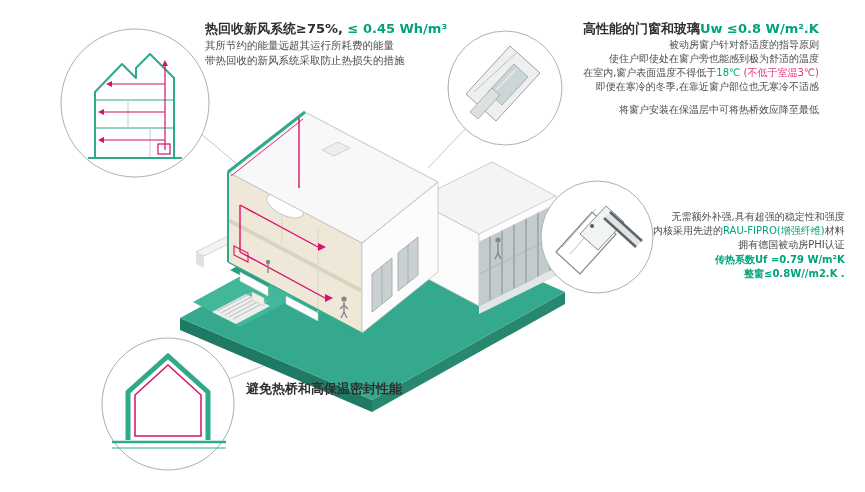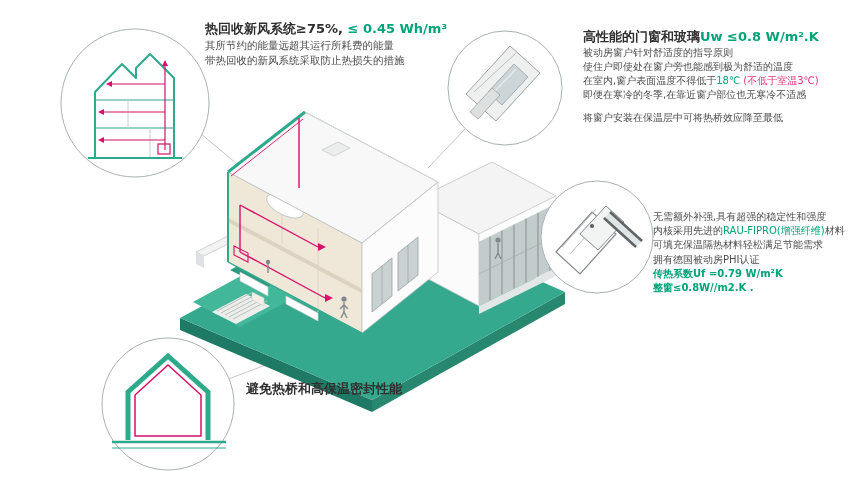--- a/index.html
+++ b/index.html
@@ -5,21 +5,21 @@
   html,body{margin:0;padding:0;}
   body{
     width:865px;height:492px;position:relative;background:#ffffff;
     font-family:"DejaVu Sans","Liberation Sans",sans-serif;
     overflow:hidden;
   }
   #canvas{position:absolute;left:0;top:0;width:865px;height:492px;}
   .txt{position:absolute;white-space:nowrap;}
   .title{font-size:13px;font-weight:bold;color:#2f2f2f;line-height:1.35;}
   .body-text{font-size:10.5px;color:#4c4c4c;line-height:1.5;}
-  .body-text-sm{font-size:10px;color:#4c4c4c;line-height:1.42;}
+  .body-text-sm{font-size:10px;color:#4c4c4c;line-height:1.42;text-align:right;}
   .green{color:#00a37a;}
   .green-b{color:#00a37a;font-weight:bold;}
   .red{color:#e1337e;}
   .footnote{font-size:8px;color:#8a8a8a;margin-top:6px;}
   .gap{height:9px;}
 </style>
 </head>
 <body>
 
 <svg id="canvas" viewBox="0 0 865 492" xmlns="http://www.w3.org/2000/svg">
@@ -181,38 +181,37 @@
 <div class="txt" style="left:205px;top:20px;">
   <div class="title">
     <span>热回收新风系统≥75%,</span><span class="green"> ≤ 0.45 Wh/m³</span>
   </div>
   <div class="body-text">
     <div>其所节约的能量远超其运行所耗费的能量</div>
     <div>带热回收的新风系统采取防止热损失的措施</div>
   </div>
 </div>
 
-<div class="txt" style="left:583px;top:28px;">
+<div class="txt" style="left:583px;top:20px;">
   <div class="title">
     <span>高性能的门窗和玻璃</span><span class="green">Uw ≤0.8 W/m².K</span>
   </div>
   <div class="body-text-sm">
     <div>被动房窗户针对舒适度的指导原则</div>
     <div>使住户即使处在窗户旁也能感到极为舒适的温度</div>
     <div><span>在室内,窗户表面温度不得低于</span><span class="green">18℃</span><span class="red"> (不低于室温3℃)</span></div>
     <div>即便在寒冷的冬季,在靠近窗户部位也无寒冷不适感</div>
     <div class="gap"></div>
     <div>将窗户安装在保温层中可将热桥效应降至最低</div>
   </div>
 </div>
 
 <div class="txt body-text-sm" style="left:653px;top:210px;">
   <div>无需额外补强,具有超强的稳定性和强度</div>
   <div><span>内核采用先进的</span><span class="green">RAU-FIPRO(增强纤维)</span><span>材料</span></div>
-  <div>可填充保温隔热材料轻松满足节能需求</div>
   <div>拥有德国被动房PHI认证</div>
   <div class="green-b">传热系数Uf =0.79 W/m²K</div>
   <div class="green-b">整窗≤0.8W//m2.K .</div>
 </div>
 
 <div class="txt" style="left:246px;top:380px;">
   <div class="title">避免热桥和高保温密封性能</div>
 </div>
 
 </body></html>

